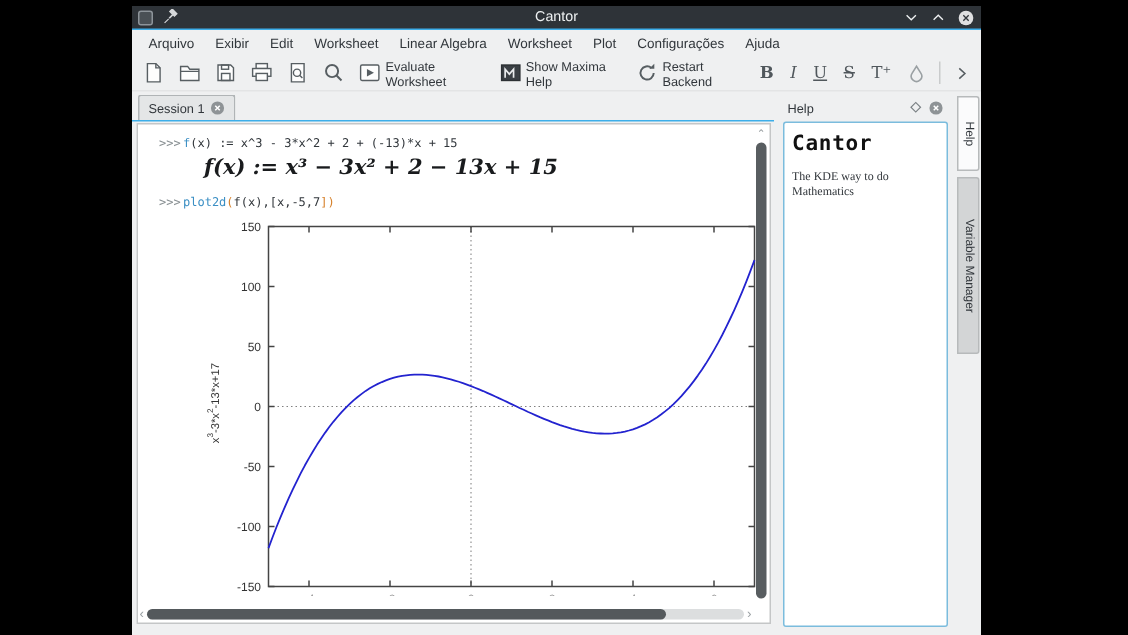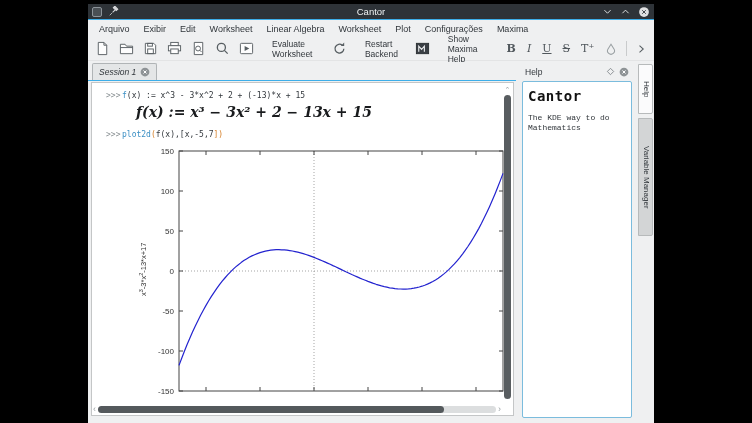--- a/index.html
+++ b/index.html
@@ -11,27 +11,27 @@
     display:flex;align-items:center;padding:0 4px;}
   .tb-left{display:flex;align-items:center;gap:6px;}
   .tb-title{position:absolute;left:0;right:0;text-align:center;color:#eef1f2;font-size:9.5px;}
   .tb-right{margin-left:auto;display:flex;align-items:center;gap:7px;z-index:2;}
   .appicon{width:10px;height:10px;border:1px solid #8d949a;background:#4a5055;border-radius:2px;}
   
   .menubar{height:17px;background:#eff0f1;display:flex;align-items:center;padding-left:4px;font-size:9px;color:#31363b;text-align:right;}
   .menu-item{padding:2px 7px;cursor:default;}
   
   .toolbar{height:24px;background:#eff0f1;display:flex;align-items:center;padding:0 3px;gap:1px;border-bottom:1px solid #e3e4e5;}
-  .tool-btn{display:flex;align-items:center;gap:18px;padding:2px 4px;font-size:8.5px;color:#31363b;border-radius:2px;}
+  .tool-btn{display:flex;align-items:center;gap:3px;padding:2px 4px;font-size:8.5px;color:#31363b;border-radius:2px;}
   .fmt-btn{font-family:"DejaVu Serif",serif;font-size:11px;color:#50575c;padding:1px 5px;}
   .sep{width:1px;height:15px;background:#c9cbcc;margin:0 3px;}
   
   .content{position:absolute;top:58px;left:0;right:0;bottom:0;}
   .ws-pane{position:absolute;left:0;top:0;width:428px;bottom:0;}
-  .tabbar{height:19px;background:#eff0f1;border-bottom:1px solid #3daee9;display:flex;align-items:flex-end;font-style:italic;}
+  .tabbar{height:19px;background:#eff0f1;border-bottom:1px solid #3daee9;display:flex;align-items:flex-end;}
   .tab{height:17px;margin-left:4px;padding:0 6px;display:flex;align-items:center;gap:4px;
     background:#e4e6e7;border:1px solid #b0b4b6;border-bottom:none;border-radius:2px 2px 0 0;font-size:8.5px;color:#31363b;}
   .worksheet{position:absolute;top:20px;left:3px;width:423px;bottom:11px;background:#fff;border:1px solid #c4c6c7;overflow:hidden;}
   .entry{display:flex;font-family:"DejaVu Sans Mono",monospace;font-size:8px;line-height:11px;color:#31363b;}
   .entry1{margin-top:7px;}
   .entry2{margin-top:9px;}
   .prompt{width:30px;padding-left:14px;color:#8a9194;flex:none;}
   .tok-fn{color:#3b8fc4;}
   .tok-br{color:#d6802a;}
   .tok-plain{color:#31363b;}
@@ -48,21 +48,21 @@
   .harrow{color:#9aa0a3;font-size:9px;line-height:9px;flex:none;}
   .htrack{flex:1;height:7px;background:#dcdedf;border-radius:3.5px;position:relative;}
   .hthumb{position:absolute;left:0;top:0;height:7px;width:87%;background:#54595c;border-radius:3.5px;}
   
   .help-pane{position:absolute;left:432px;top:0;width:114px;bottom:0;}
   .help-header{height:19px;display:flex;align-items:center;font-size:8.5px;color:#31363b;padding:0 5px;}
   .hh-icons{margin-left:auto;display:flex;align-items:center;gap:4px;}
   .help-box{position:absolute;top:19px;left:2px;right:2px;bottom:9px;background:#fff;
     border:1px solid #7bbcdd;border-radius:2px;padding:6px 5px;overflow:hidden;}
   .help-heading{font-family:"DejaVu Sans Mono",monospace;font-weight:bold;font-size:14px;color:#111;letter-spacing:0.5px;}
-  .help-body{font-family:Liberation Mono, monospace;font-size:8px;color:#31363b;margin-top:9px;white-space:pre-line;line-height:10px;}
+  .help-body{font-family:Liberation Serif, serif;font-size:8px;color:#31363b;margin-top:9px;white-space:pre-line;line-height:10px;}
   
   .side-strip{position:absolute;left:550px;top:0;width:16px;bottom:0;}
   .side-tab{writing-mode:vertical-rl;font-size:8px;color:#31363b;padding:8px 1px;text-align:center;
     border:1px solid #b7babb;background:#d3d5d6;border-radius:0 2px 2px 0;position:absolute;left:0;width:15px;}
   .side-tab.active{background:#fbfbfc;}
   .side-tab-help{top:2px;height:50px;}
   .side-tab-vm{top:56px;height:118px;}
   svg{display:block;}
 </style>
 </head>
@@ -106,21 +106,21 @@
 
   <div class="menubar" id="menubar">
       <div class="menu-item">Arquivo</div>
       <div class="menu-item">Exibir</div>
       <div class="menu-item">Edit</div>
       <div class="menu-item">Worksheet</div>
       <div class="menu-item">Linear Algebra</div>
       <div class="menu-item">Worksheet</div>
       <div class="menu-item">Plot</div>
       <div class="menu-item">Configurações</div>
-      <div class="menu-item">Maxima</div>
+      <div class="menu-item">Ajuda</div>
     </div>
 
   <div class="toolbar">
     <span class="tool-btn">
       <svg width="15" height="15" viewBox="0 0 16 16">
           <path d="M3.5 1.5h6l3 3v10h-9z" fill="#fdfdfd" stroke="#575e62"></path>
           <path d="M9.5 1.5v3h3" fill="none" stroke="#575e62"></path>
         </svg>
     </span>
     <span class="tool-btn">
@@ -161,34 +161,34 @@
         <svg width="15" height="15" viewBox="0 0 16 16">
             <rect x="1.5" y="2.5" width="13" height="11" rx="1" fill="#fdfdfd" stroke="#575e62"></rect>
             <path d="M6 5.3l5 2.7-5 2.7z" fill="#575e62"></path>
           </svg>
       </span>
       <span>Evaluate Worksheet</span>
     </span>
     <span class="tool-btn">
       <span>
         <svg width="15" height="15" viewBox="0 0 16 16">
+            <rect x="1.5" y="2.5" width="13" height="11" fill="#3a3f44" stroke="#2c3034"></rect>
+            <path d="M4 11.5v-6l3 3.5 3-3.5v6" fill="none" stroke="#e8eaec" stroke-width="1.2"></path>
+          </svg>
+      </span>
+      <span>Show Maxima Help</span>
+    </span>
+    <span class="tool-btn">
+      <span>
+        <svg width="15" height="15" viewBox="0 0 16 16">
             <path d="M12.6 8.2a4.7 4.7 0 1 1-1.6-3.6" fill="none" stroke="#575e62" stroke-width="1.4"></path>
             <path d="M13 1.6v3.6H9.4z" fill="#575e62"></path>
           </svg>
       </span>
       <span>Restart Backend</span>
-    </span>
-    <span class="tool-btn">
-      <span>
-        <svg width="15" height="15" viewBox="0 0 16 16">
-            <rect x="1.5" y="2.5" width="13" height="11" fill="#3a3f44" stroke="#2c3034"></rect>
-            <path d="M4 11.5v-6l3 3.5 3-3.5v6" fill="none" stroke="#e8eaec" stroke-width="1.2"></path>
-          </svg>
-      </span>
-      <span>Show Maxima Help</span>
     </span>
     <span class="fmt-btn" style="font-weight:bold">B</span>
     <span class="fmt-btn" style="font-style:italic">I</span>
     <span class="fmt-btn" style="text-decoration:underline">U</span>
     <span class="fmt-btn" style="text-decoration:line-through">S</span>
     <span class="fmt-btn">T⁺</span>
     <span class="tool-btn">
       <svg width="14" height="14" viewBox="0 0 16 16">
           <path d="M8 2.5l3.4 5.4a4 4 0 1 1-6.8 0z" fill="none" stroke="#9aa0a3" stroke-width="1.2"></path>
         </svg>

